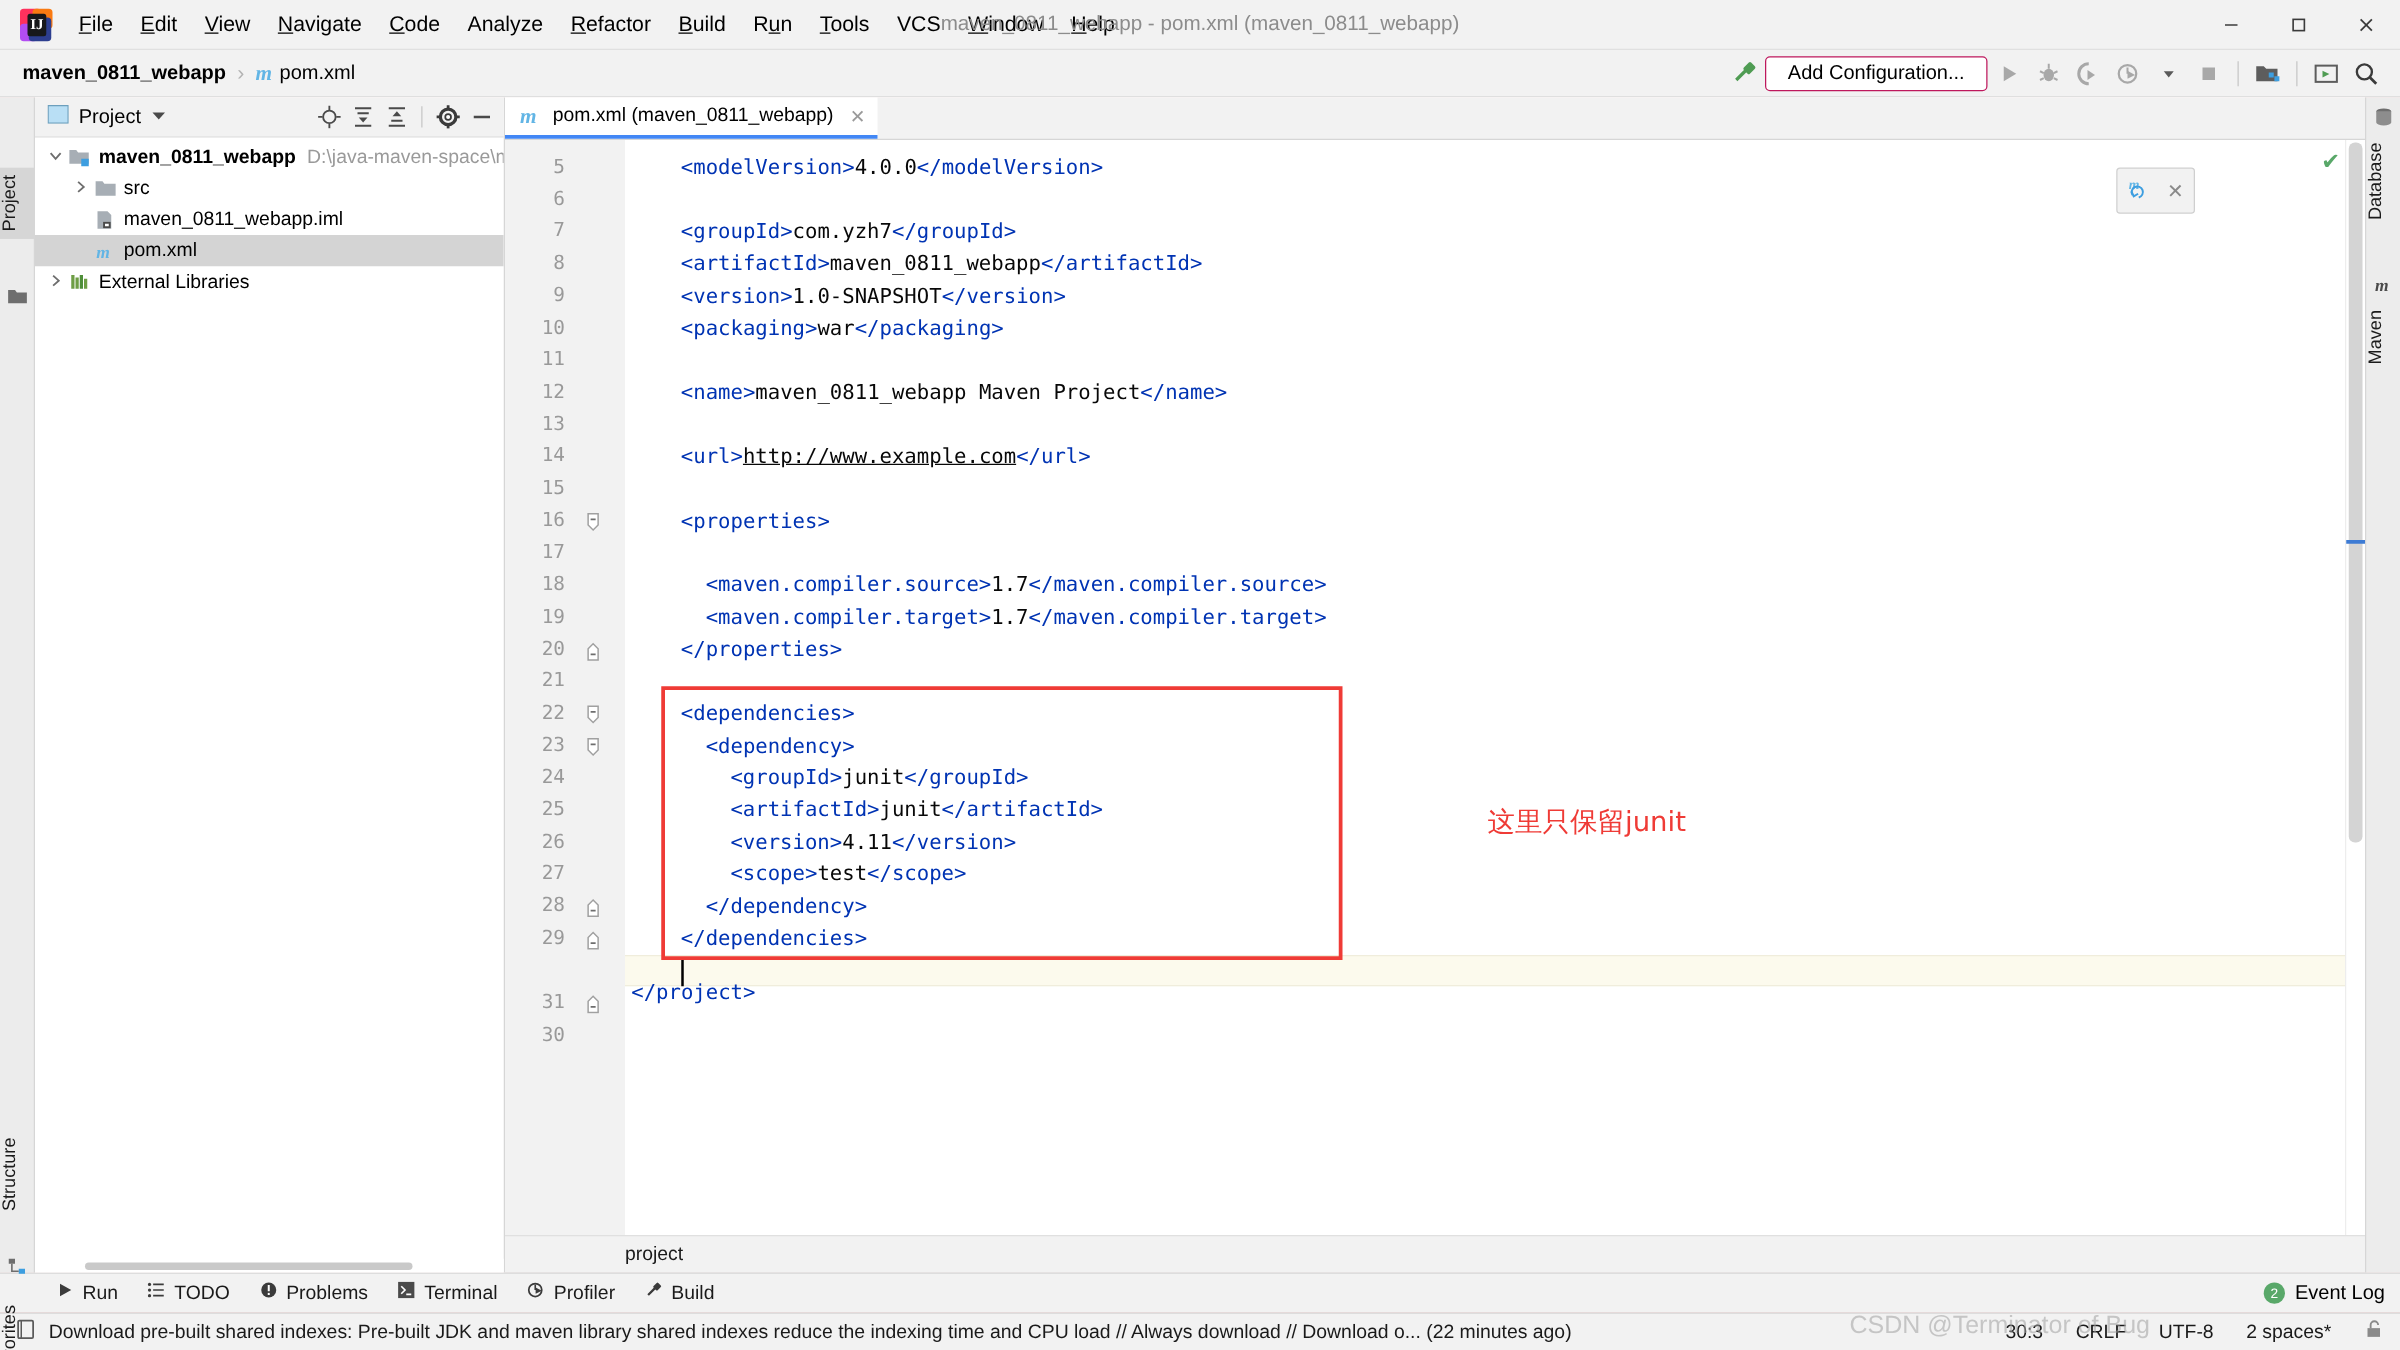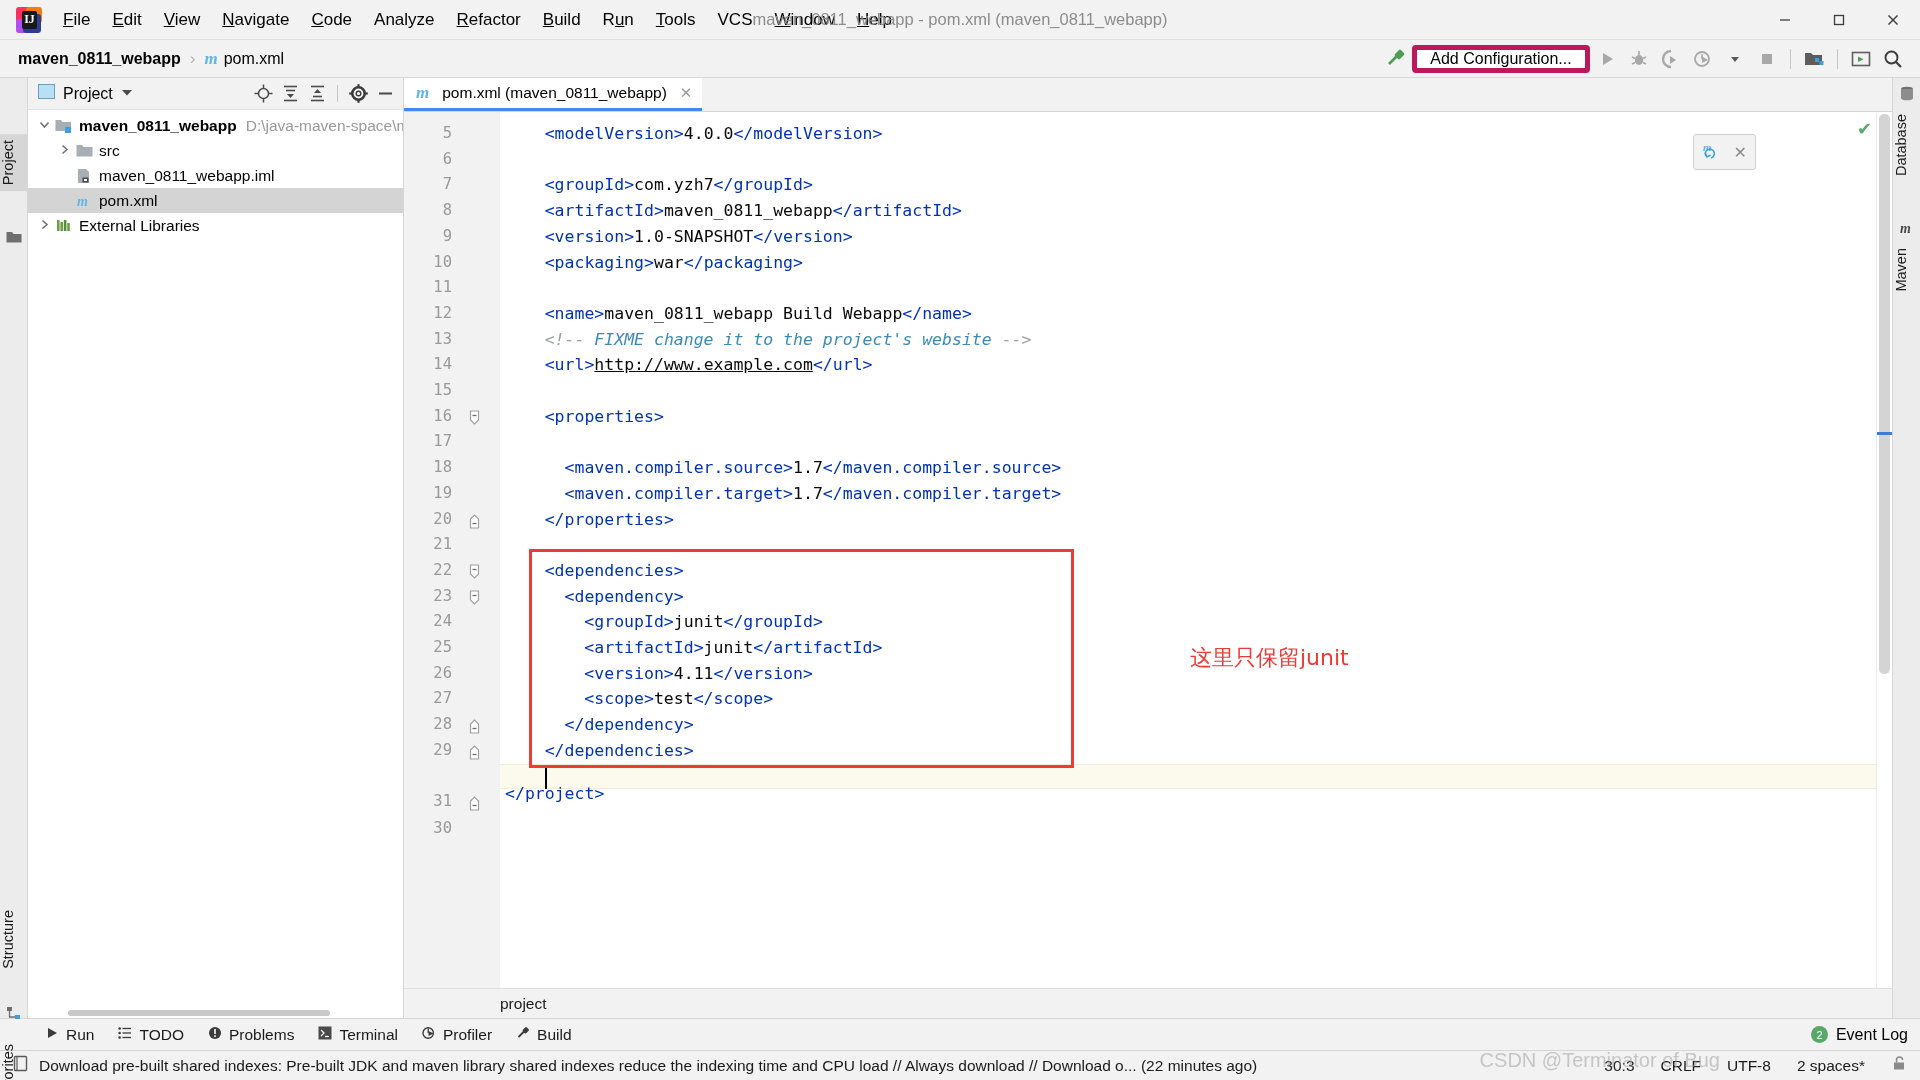--- a/index.html
+++ b/index.html
@@ -61,21 +61,21 @@
   }
   .crumb { display: flex; align-items: center; font-size: 16px; }
   .crumb b { font-weight: bold; color: #000; }
   .crumb-sep { color: #b3b3b3; margin: 0 9px; font-size: 17px; }
   .m-icon {
     color: #62b5e5; font-style: italic; font-weight: bold; font-size: 17px;
     font-family: "Liberation Serif", serif; margin-right: 6px;
   }
   .nav-right { margin-left: auto; display: flex; align-items: center; padding-right: 12px; gap: 2px; }
   .addconfig {
-    height: 28px; min-width: 178px; background: #fff; border: 5px solid #be185d;
+    height: 28px; min-width: 178px; background: #fff; border: 1px solid #be185d;
     border-radius: 4px; font-size: 16px; display: flex; align-items: center;
     justify-content: center; padding: 0 12px; color: #000;
   }
   .tb-icon {
     width: 30px; height: 30px; display: flex; align-items: center; justify-content: center;
   }
   .tb-sep { width: 1px; height: 20px; background: #c6c6c6; margin: 0 6px; }
 
   
   .body { flex: 1 1 auto; display: flex; min-height: 0; background:#fff; }
@@ -603,22 +603,21 @@
                 <path d="M3 13 L5 17 L8.5 15" fill="none" stroke="#3d9ee0" stroke-width="1.6"></path>
               </svg>
             </span>
             <span style="color:#8a8a8a; font-size:16px;">✕</span>
           </div>
         <div class="codeline" style="top: 12px; left: 44.68px;"><span class="tk-ang">&lt;</span><span class="tk-tag">modelVersion</span><span class="tk-ang">&gt;</span><span class="tk-txt">4.0.0</span><span class="tk-ang">&lt;/</span><span class="tk-tag">modelVersion</span><span class="tk-ang">&gt;</span></div>
             <div class="codeline" style="top: 63.4px; left: 44.68px;"><span class="tk-ang">&lt;</span><span class="tk-tag">groupId</span><span class="tk-ang">&gt;</span><span class="tk-txt">com.yzh7</span><span class="tk-ang">&lt;/</span><span class="tk-tag">groupId</span><span class="tk-ang">&gt;</span></div>
             <div class="codeline" style="top: 89.1px; left: 44.68px;"><span class="tk-ang">&lt;</span><span class="tk-tag">artifactId</span><span class="tk-ang">&gt;</span><span class="tk-txt">maven_0811_webapp</span><span class="tk-ang">&lt;/</span><span class="tk-tag">artifactId</span><span class="tk-ang">&gt;</span></div>
             <div class="codeline" style="top: 114.8px; left: 44.68px;"><span class="tk-ang">&lt;</span><span class="tk-tag">version</span><span class="tk-ang">&gt;</span><span class="tk-txt">1.0-SNAPSHOT</span><span class="tk-ang">&lt;/</span><span class="tk-tag">version</span><span class="tk-ang">&gt;</span></div>
             <div class="codeline" style="top: 140.5px; left: 44.68px;"><span class="tk-ang">&lt;</span><span class="tk-tag">packaging</span><span class="tk-ang">&gt;</span><span class="tk-txt">war</span><span class="tk-ang">&lt;/</span><span class="tk-tag">packaging</span><span class="tk-ang">&gt;</span></div>
-            <div class="codeline" style="top: 191.9px; left: 44.68px;"><span class="tk-ang">&lt;</span><span class="tk-tag">name</span><span class="tk-ang">&gt;</span><span class="tk-txt">maven_0811_webapp Build Webapp</span><span class="tk-ang">&lt;/</span><span class="tk-tag">name</span><span class="tk-ang">&gt;</span></div>
-            <div class="codeline" style="top: 217.6px; left: 44.68px;"><span class="tk-comg">&lt;!-- </span><span class="tk-com">FIXME change it to the project's website</span><span class="tk-comg"> --&gt;</span></div>
+            <div class="codeline" style="top: 191.9px; left: 44.68px;"><span class="tk-ang">&lt;</span><span class="tk-tag">name</span><span class="tk-ang">&gt;</span><span class="tk-txt">maven_0811_webapp Maven Project</span><span class="tk-ang">&lt;/</span><span class="tk-tag">name</span><span class="tk-ang">&gt;</span></div>
             <div class="codeline" style="top: 243.3px; left: 44.68px;"><span class="tk-ang">&lt;</span><span class="tk-tag">url</span><span class="tk-ang">&gt;</span><span class="tk-url">http://www.example.com</span><span class="tk-ang">&lt;/</span><span class="tk-tag">url</span><span class="tk-ang">&gt;</span></div>
             <div class="codeline" style="top: 294.7px; left: 44.68px;"><span class="tk-ang">&lt;</span><span class="tk-tag">properties</span><span class="tk-ang">&gt;</span></div>
             <div class="codeline" style="top: 346.1px; left: 64.52px;"><span class="tk-ang">&lt;</span><span class="tk-tag">maven.compiler.source</span><span class="tk-ang">&gt;</span><span class="tk-txt">1.7</span><span class="tk-ang">&lt;/</span><span class="tk-tag">maven.compiler.source</span><span class="tk-ang">&gt;</span></div>
             <div class="codeline" style="top: 371.8px; left: 64.52px;"><span class="tk-ang">&lt;</span><span class="tk-tag">maven.compiler.target</span><span class="tk-ang">&gt;</span><span class="tk-txt">1.7</span><span class="tk-ang">&lt;/</span><span class="tk-tag">maven.compiler.target</span><span class="tk-ang">&gt;</span></div>
             <div class="codeline" style="top: 397.5px; left: 44.68px;"><span class="tk-ang">&lt;/</span><span class="tk-tag">properties</span><span class="tk-ang">&gt;</span></div>
             <div class="codeline" style="top: 448.9px; left: 44.68px;"><span class="tk-ang">&lt;</span><span class="tk-tag">dependencies</span><span class="tk-ang">&gt;</span></div>
             <div class="codeline" style="top: 474.6px; left: 64.52px;"><span class="tk-ang">&lt;</span><span class="tk-tag">dependency</span><span class="tk-ang">&gt;</span></div>
             <div class="codeline" style="top: 500.3px; left: 84.36px;"><span class="tk-ang">&lt;</span><span class="tk-tag">groupId</span><span class="tk-ang">&gt;</span><span class="tk-txt">junit</span><span class="tk-ang">&lt;/</span><span class="tk-tag">groupId</span><span class="tk-ang">&gt;</span></div>
             <div class="codeline" style="top: 526px; left: 84.36px;"><span class="tk-ang">&lt;</span><span class="tk-tag">artifactId</span><span class="tk-ang">&gt;</span><span class="tk-txt">junit</span><span class="tk-ang">&lt;/</span><span class="tk-tag">artifactId</span><span class="tk-ang">&gt;</span></div>
             <div class="codeline" style="top: 551.7px; left: 84.36px;"><span class="tk-ang">&lt;</span><span class="tk-tag">version</span><span class="tk-ang">&gt;</span><span class="tk-txt">4.11</span><span class="tk-ang">&lt;/</span><span class="tk-tag">version</span><span class="tk-ang">&gt;</span></div>

